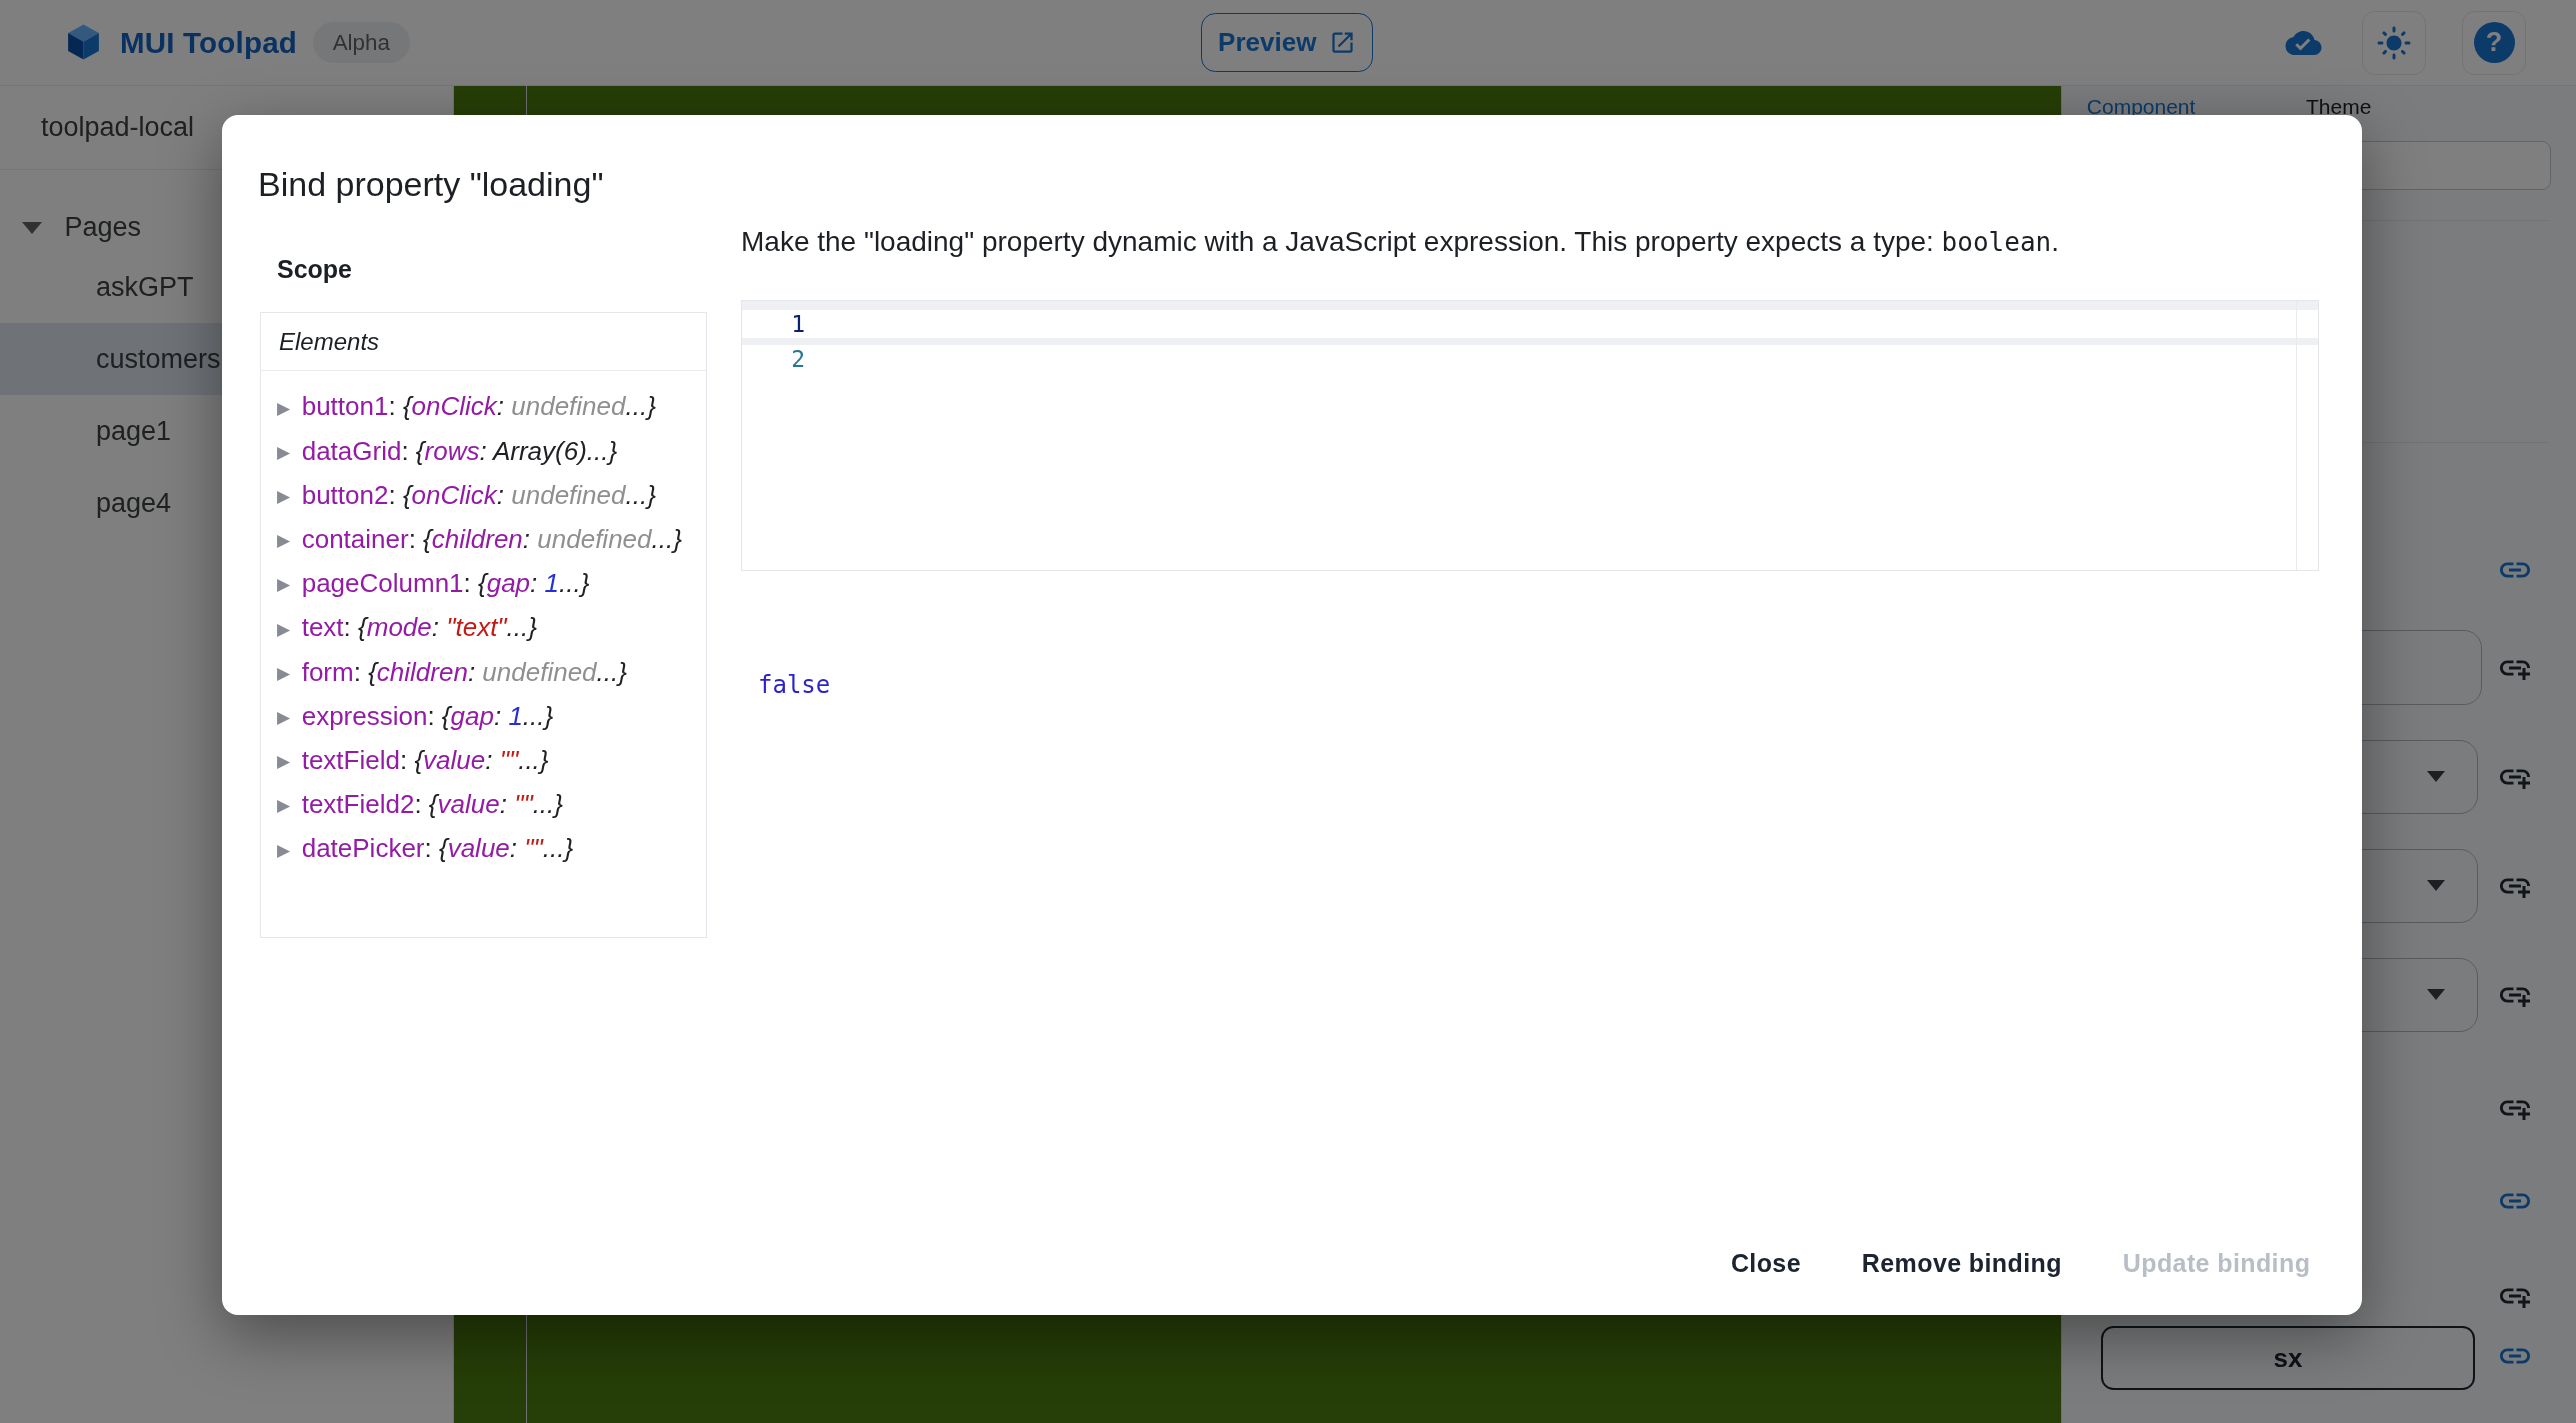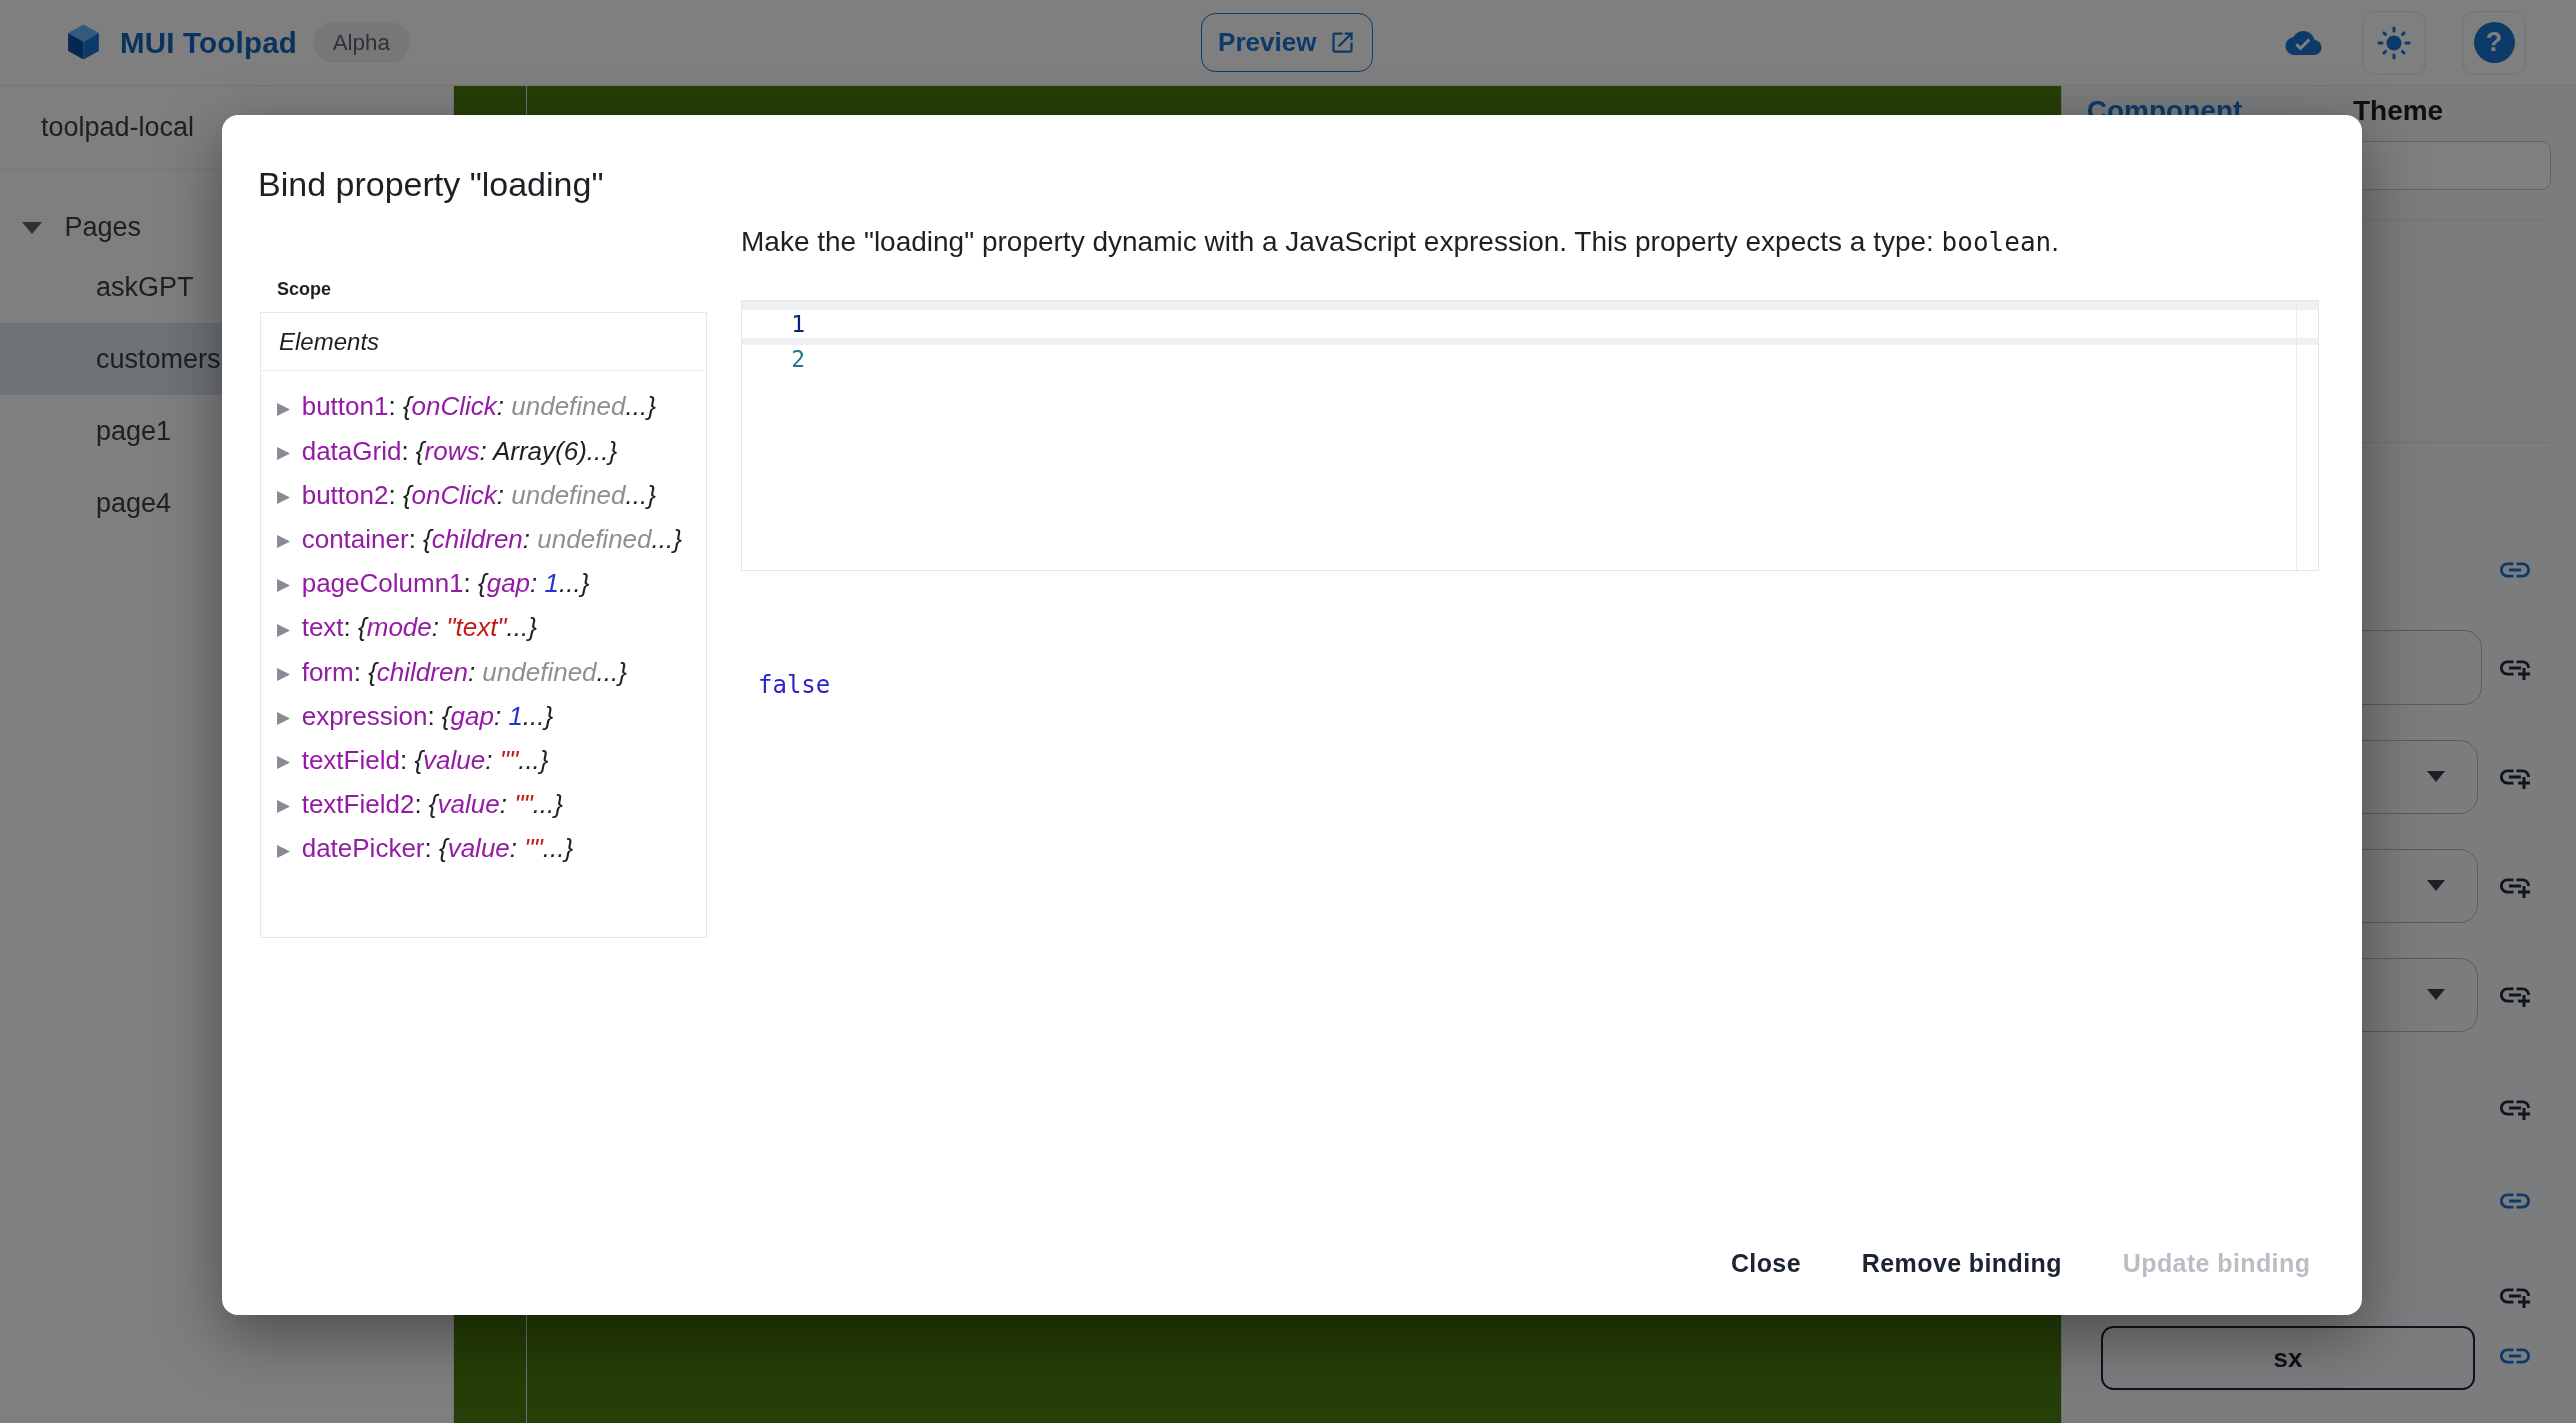--- a/index.html
+++ b/index.html
@@ -27,38 +27,38 @@
   .pages-label{font-size:27px;color:#3c4043;}
   .page-item{height:72px;display:flex;align-items:center;padding-left:96px;font-size:27px;color:#3c4043;cursor:pointer;}
   .page-item.selected{background:#dfe7f0;}
   
   .v-div-1{position:absolute;left:453px;top:86px;bottom:0;width:0.9px;background:#dfe3e7;}
   .v-div-2{position:absolute;left:526px;top:86px;bottom:0;width:0.9px;background:#dfe3e7;}
   .canvas-chip{position:absolute;left:455px;top:161px;width:70px;height:42px;background:#fff;}
   
   .right-panel{position:absolute;left:2061px;top:86px;right:0;bottom:0;background:#f7f8fa;border-left:0.9px solid #dfe3e7;}
   .rp-tabs{position:absolute;left:23px;top:5.4px;display:flex;gap:107px;}
-  .rp-tab{font-size:28px;font-weight:700;padding:3.6px 1.8px;cursor:pointer;}
+  .rp-tab{font-size:21px;font-weight:400;padding:3.6px 1.8px;cursor:pointer;}
   .rp-tab.active{color:var(--accent,#1976d2);}
   .rp-tab.inactive{color:#1c2025;}
   .rp-search{position:absolute;left:29px;top:55px;width:458px;height:47px;border:0.9px solid #c4c9cf;border-radius:9px;background:#fff;}
   .rp-div{position:absolute;left:29px;width:458px;height:0.9px;background:#e2e5e9;}
   .prop-box{position:absolute;border:0.9px solid #b2b8bf;border-radius:18px;background:transparent;}
   .sel-arrow{position:absolute;width:0;height:0;border-left:9.8px solid transparent;border-right:9.8px solid transparent;border-top:11.6px solid #3a3f45;}
   .link-ic{position:absolute;width:36px;height:36px;}
   .link-ic.bound{color:var(--accent,#1976d2);}
   .link-ic.unbound{color:#232a33;}
   .sx-btn{position:absolute;left:39px;top:1240px;width:374px;height:64px;border:2.7px solid #1f2730;border-radius:12.5px;
     display:flex;align-items:center;justify-content:center;font-size:26px;font-weight:700;color:#1b2430;background:transparent;cursor:pointer;}
   
   .overlay{position:absolute;inset:0;background:rgba(0,0,0,0.5);z-index:10;}
   .modal{position:absolute;left:222px;top:115px;width:2140px;height:1200px;background:#fff;border-radius:16px;
     box-shadow:0 19.7px 63px rgba(0,0,0,.4);z-index:20;}
   .modal-title{position:absolute;left:36px;top:50px;font-size:34px;font-weight:500;color:#1c2025;}
-  .scope-label{position:absolute;left:55px;top:164px;font-size:18px;font-weight:700;color:#1c2025;}
+  .scope-label{position:absolute;left:55px;top:140px;font-size:25px;font-weight:700;color:#1c2025;}
   .elements-box{position:absolute;left:38px;top:197px;width:445px;height:624px;border:0.9px solid #e3e6ea;background:#fff;overflow:hidden;}
   .elements-head{height:57px;display:flex;align-items:center;padding-left:18px;font-size:24px;color:#1c2025;border-bottom:0.9px solid #e9ebee;font-style:italic;}
   .elements-tree{padding:14.3px 16px 0 16px;font-size:26px;line-height:42px;color:#202124;}
   .tree-row{cursor:pointer;}
   .tw{font-size:17px;color:#878c94;margin-right:11.6px;vertical-align:1.8px;}
   .tname{color:var(--purple,#941ba5);}
   .tcolon{color:#202124;}
   .preview{display:inline-block;white-space:nowrap;font-style:italic;}
   .sg-b{color:#202124;}
   .sg-k{color:var(--purple,#941ba5);}

